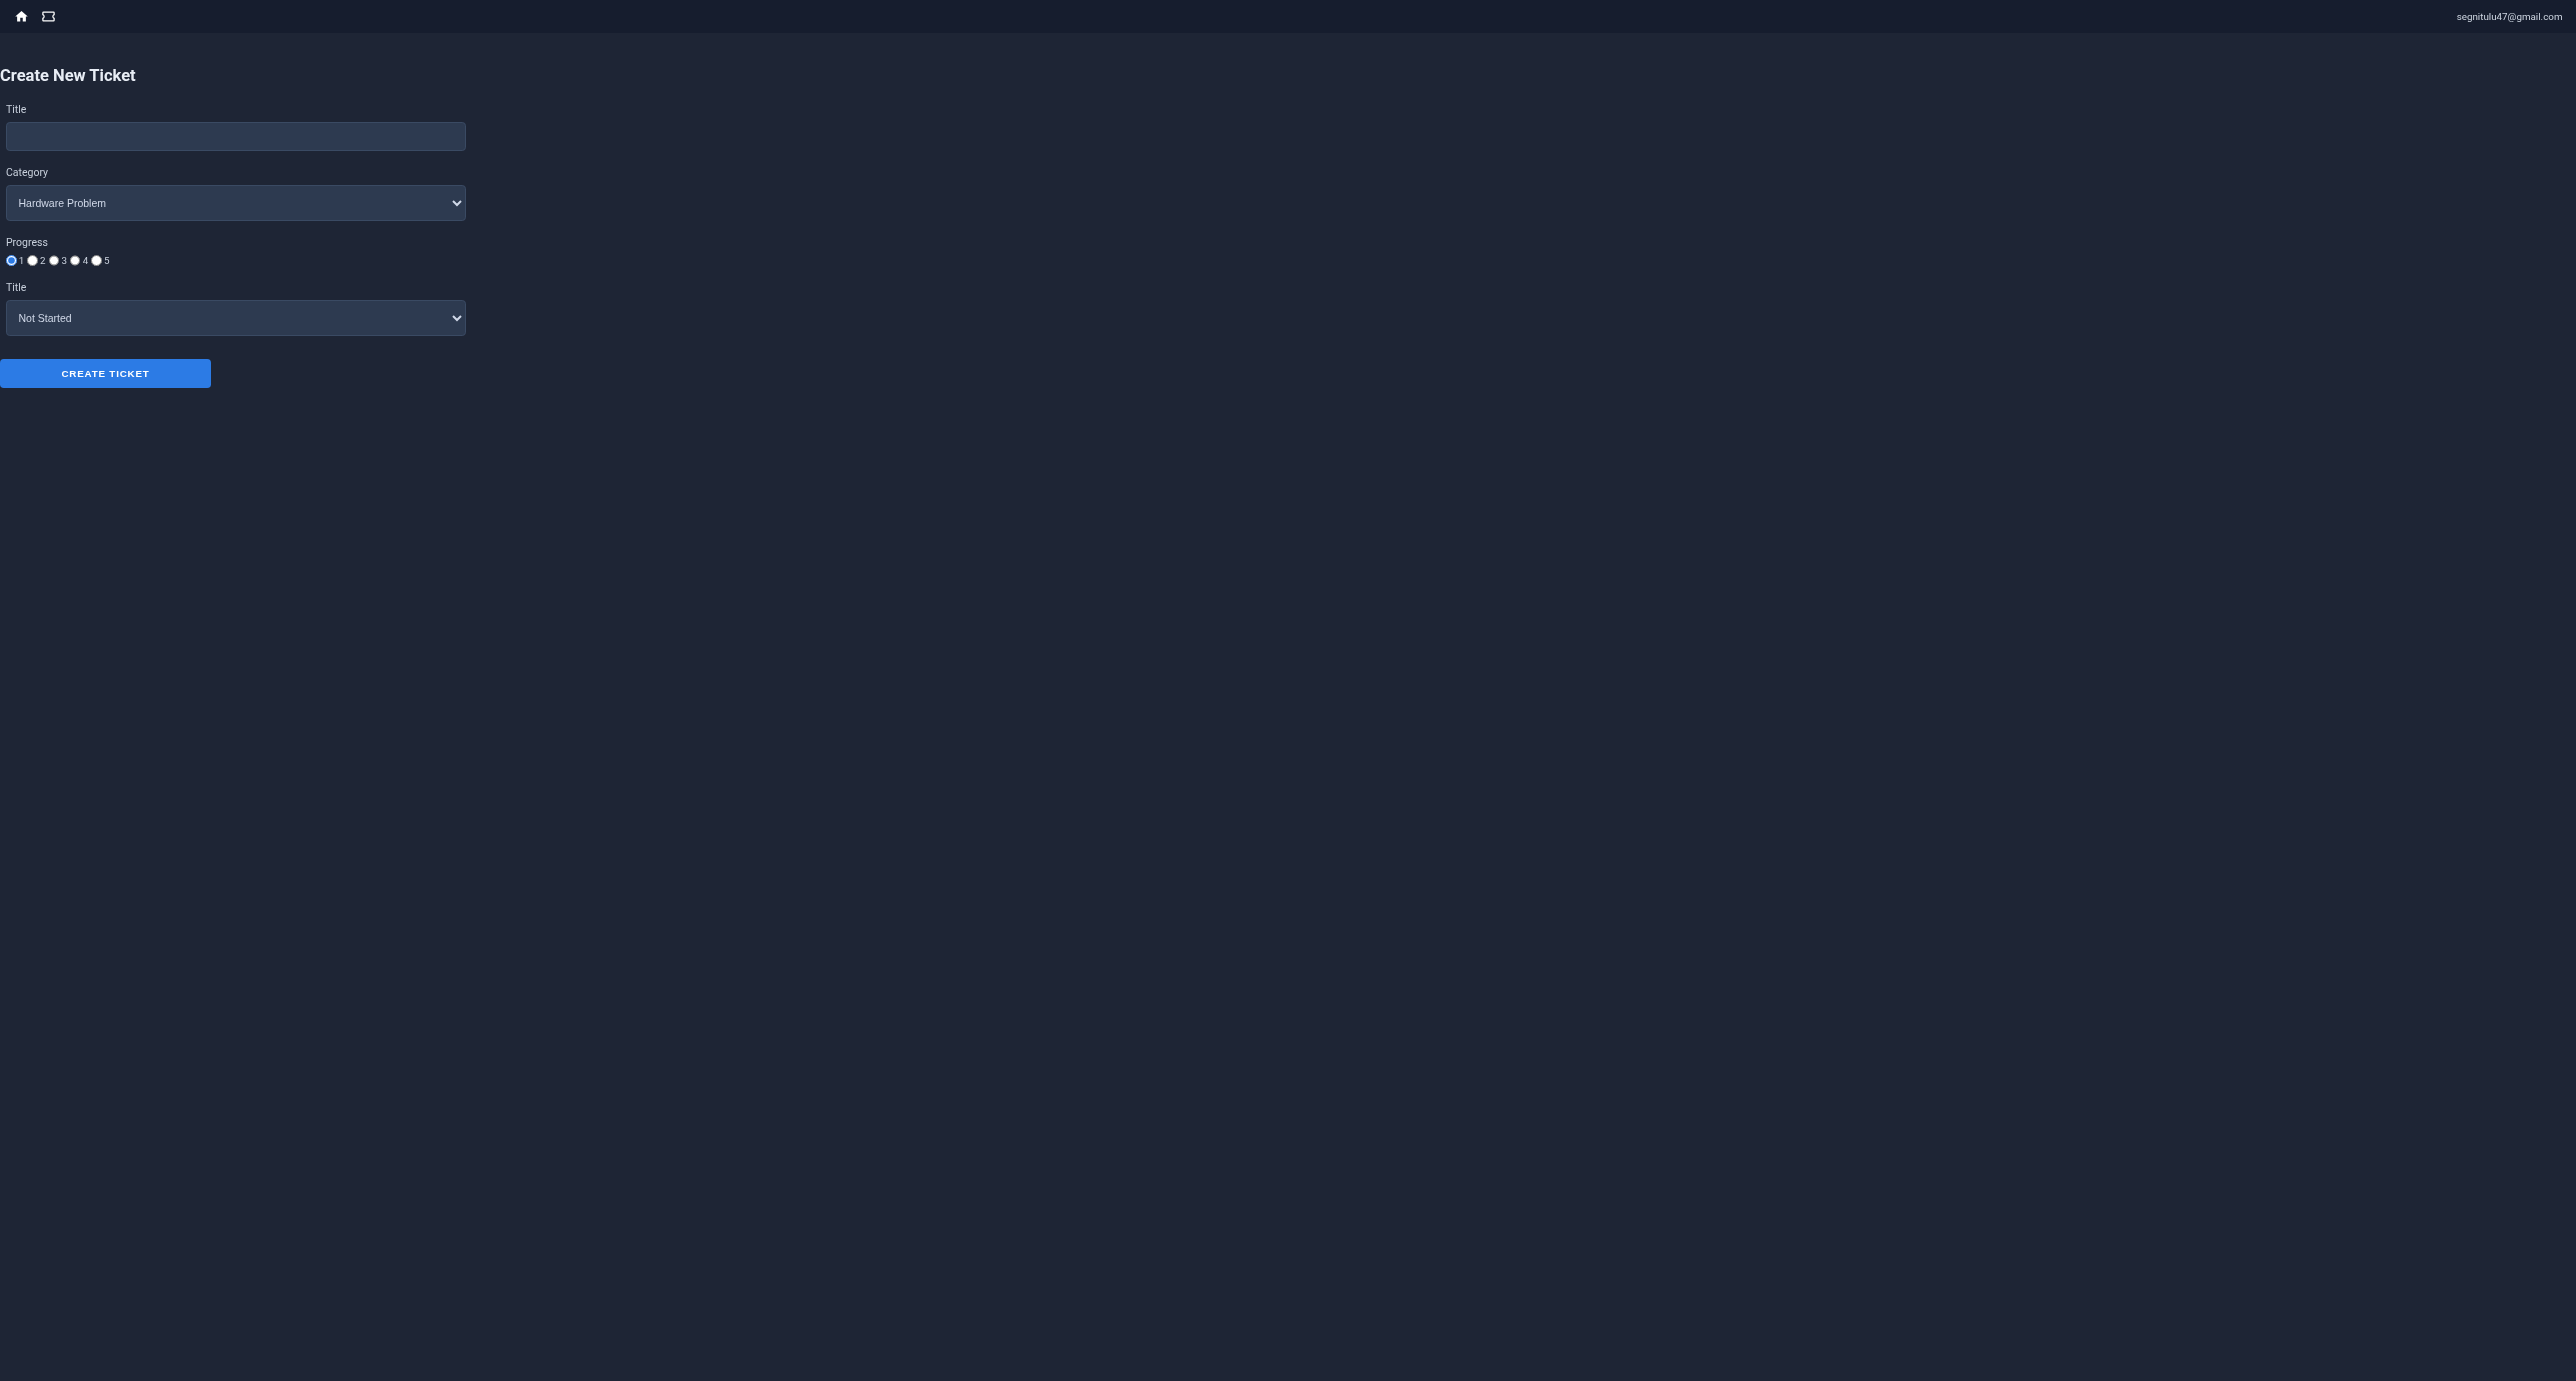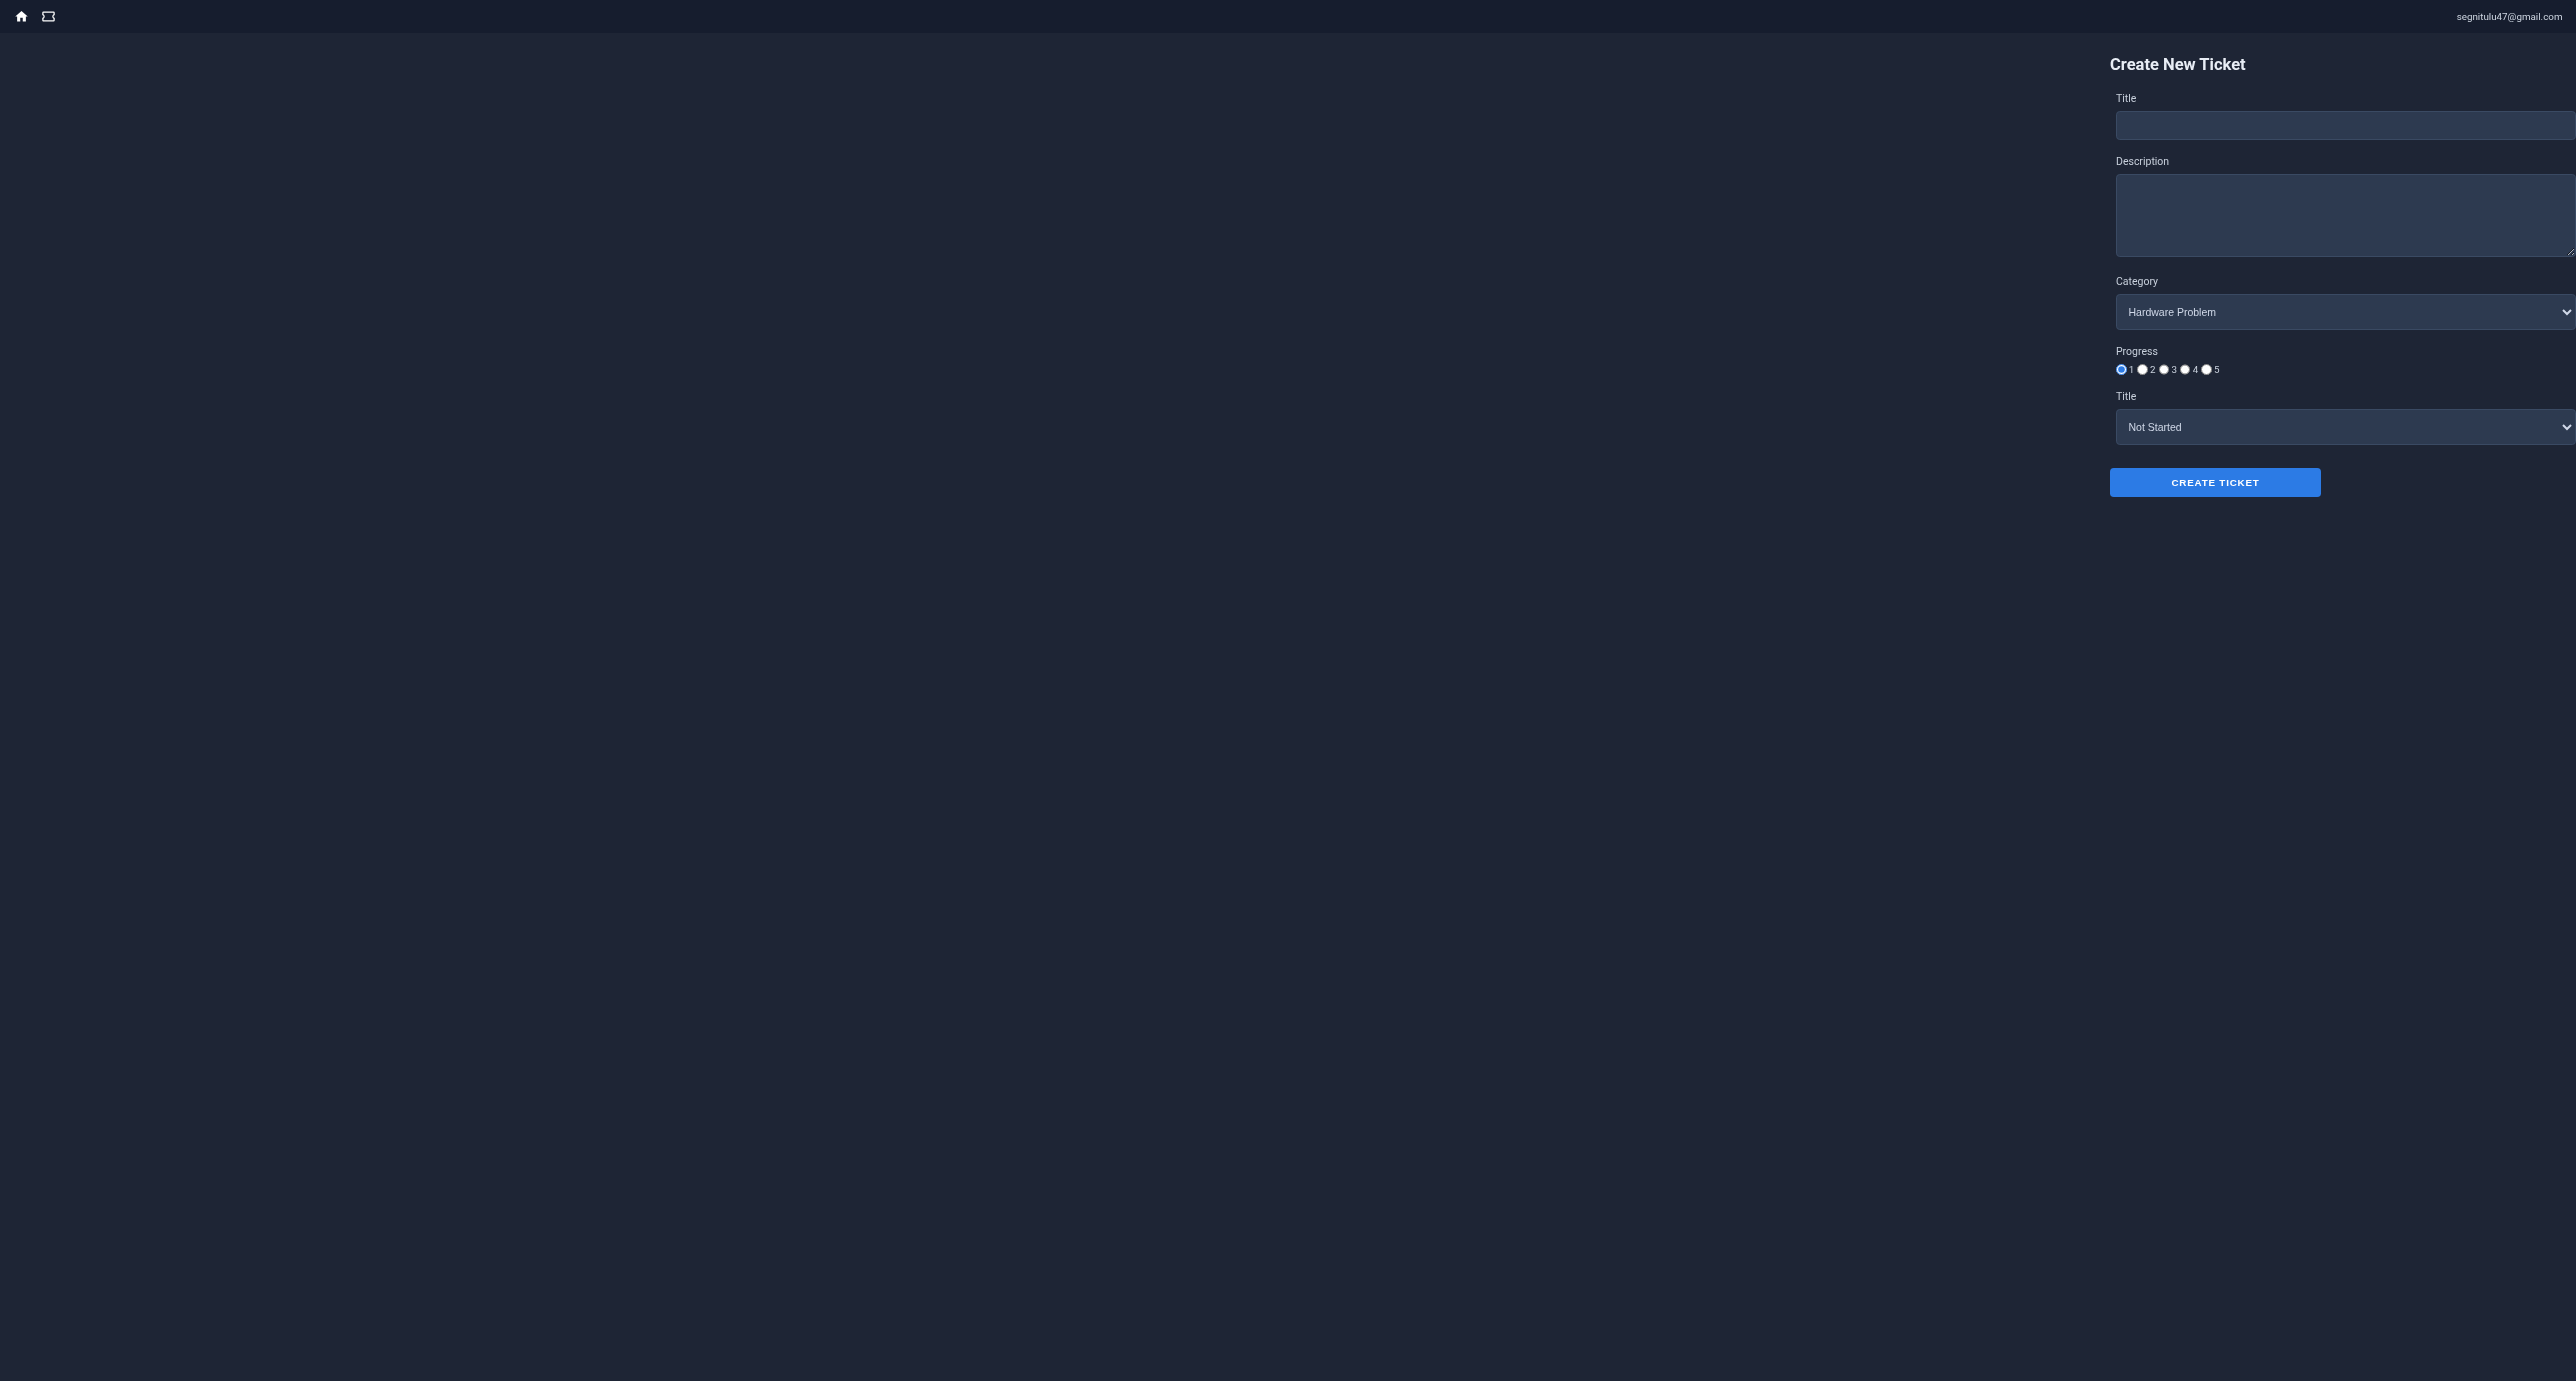--- a/index.html
+++ b/index.html
@@ -46,23 +46,23 @@
       align-items: center;
     }
 
     .navbar-user {
       color: #cdd5e0;
       font-size: 9.8px;
     }
 
     
     .main-content {
-      padding-top: 40px;
-      display: flex;
-      justify-content: flex-end;
+      padding-top: 51px;
+      display: flex;
+      justify-content: flex-start;
     }
 
     .form-container {
       width: 466px;
       padding: 15px 0 45px 0;
     }
 
     .form-title {
       font-size: 16.5px;
       font-weight: 700;
@@ -212,24 +212,20 @@
   <div class="form-container">
     <h1 class="form-title">Create New Ticket</h1>
 
     
     <div class="form-group">
       <label class="form-label">Title</label>
       <input type="text" class="form-input" placeholder="" style="">
     </div>
 
     
-    <div class="form-group">
-      <label class="form-label">Description</label>
-      <textarea class="form-input" placeholder="" style=""></textarea>
-    </div>
 
     
     <div class="form-group">
       <label class="form-label">Category</label>
       <select class="form-input">
         <option>Hardware Problem</option>
         <option>Software Problem</option>
         <option>Network Issue</option>
         <option>Other</option>
       </select>

